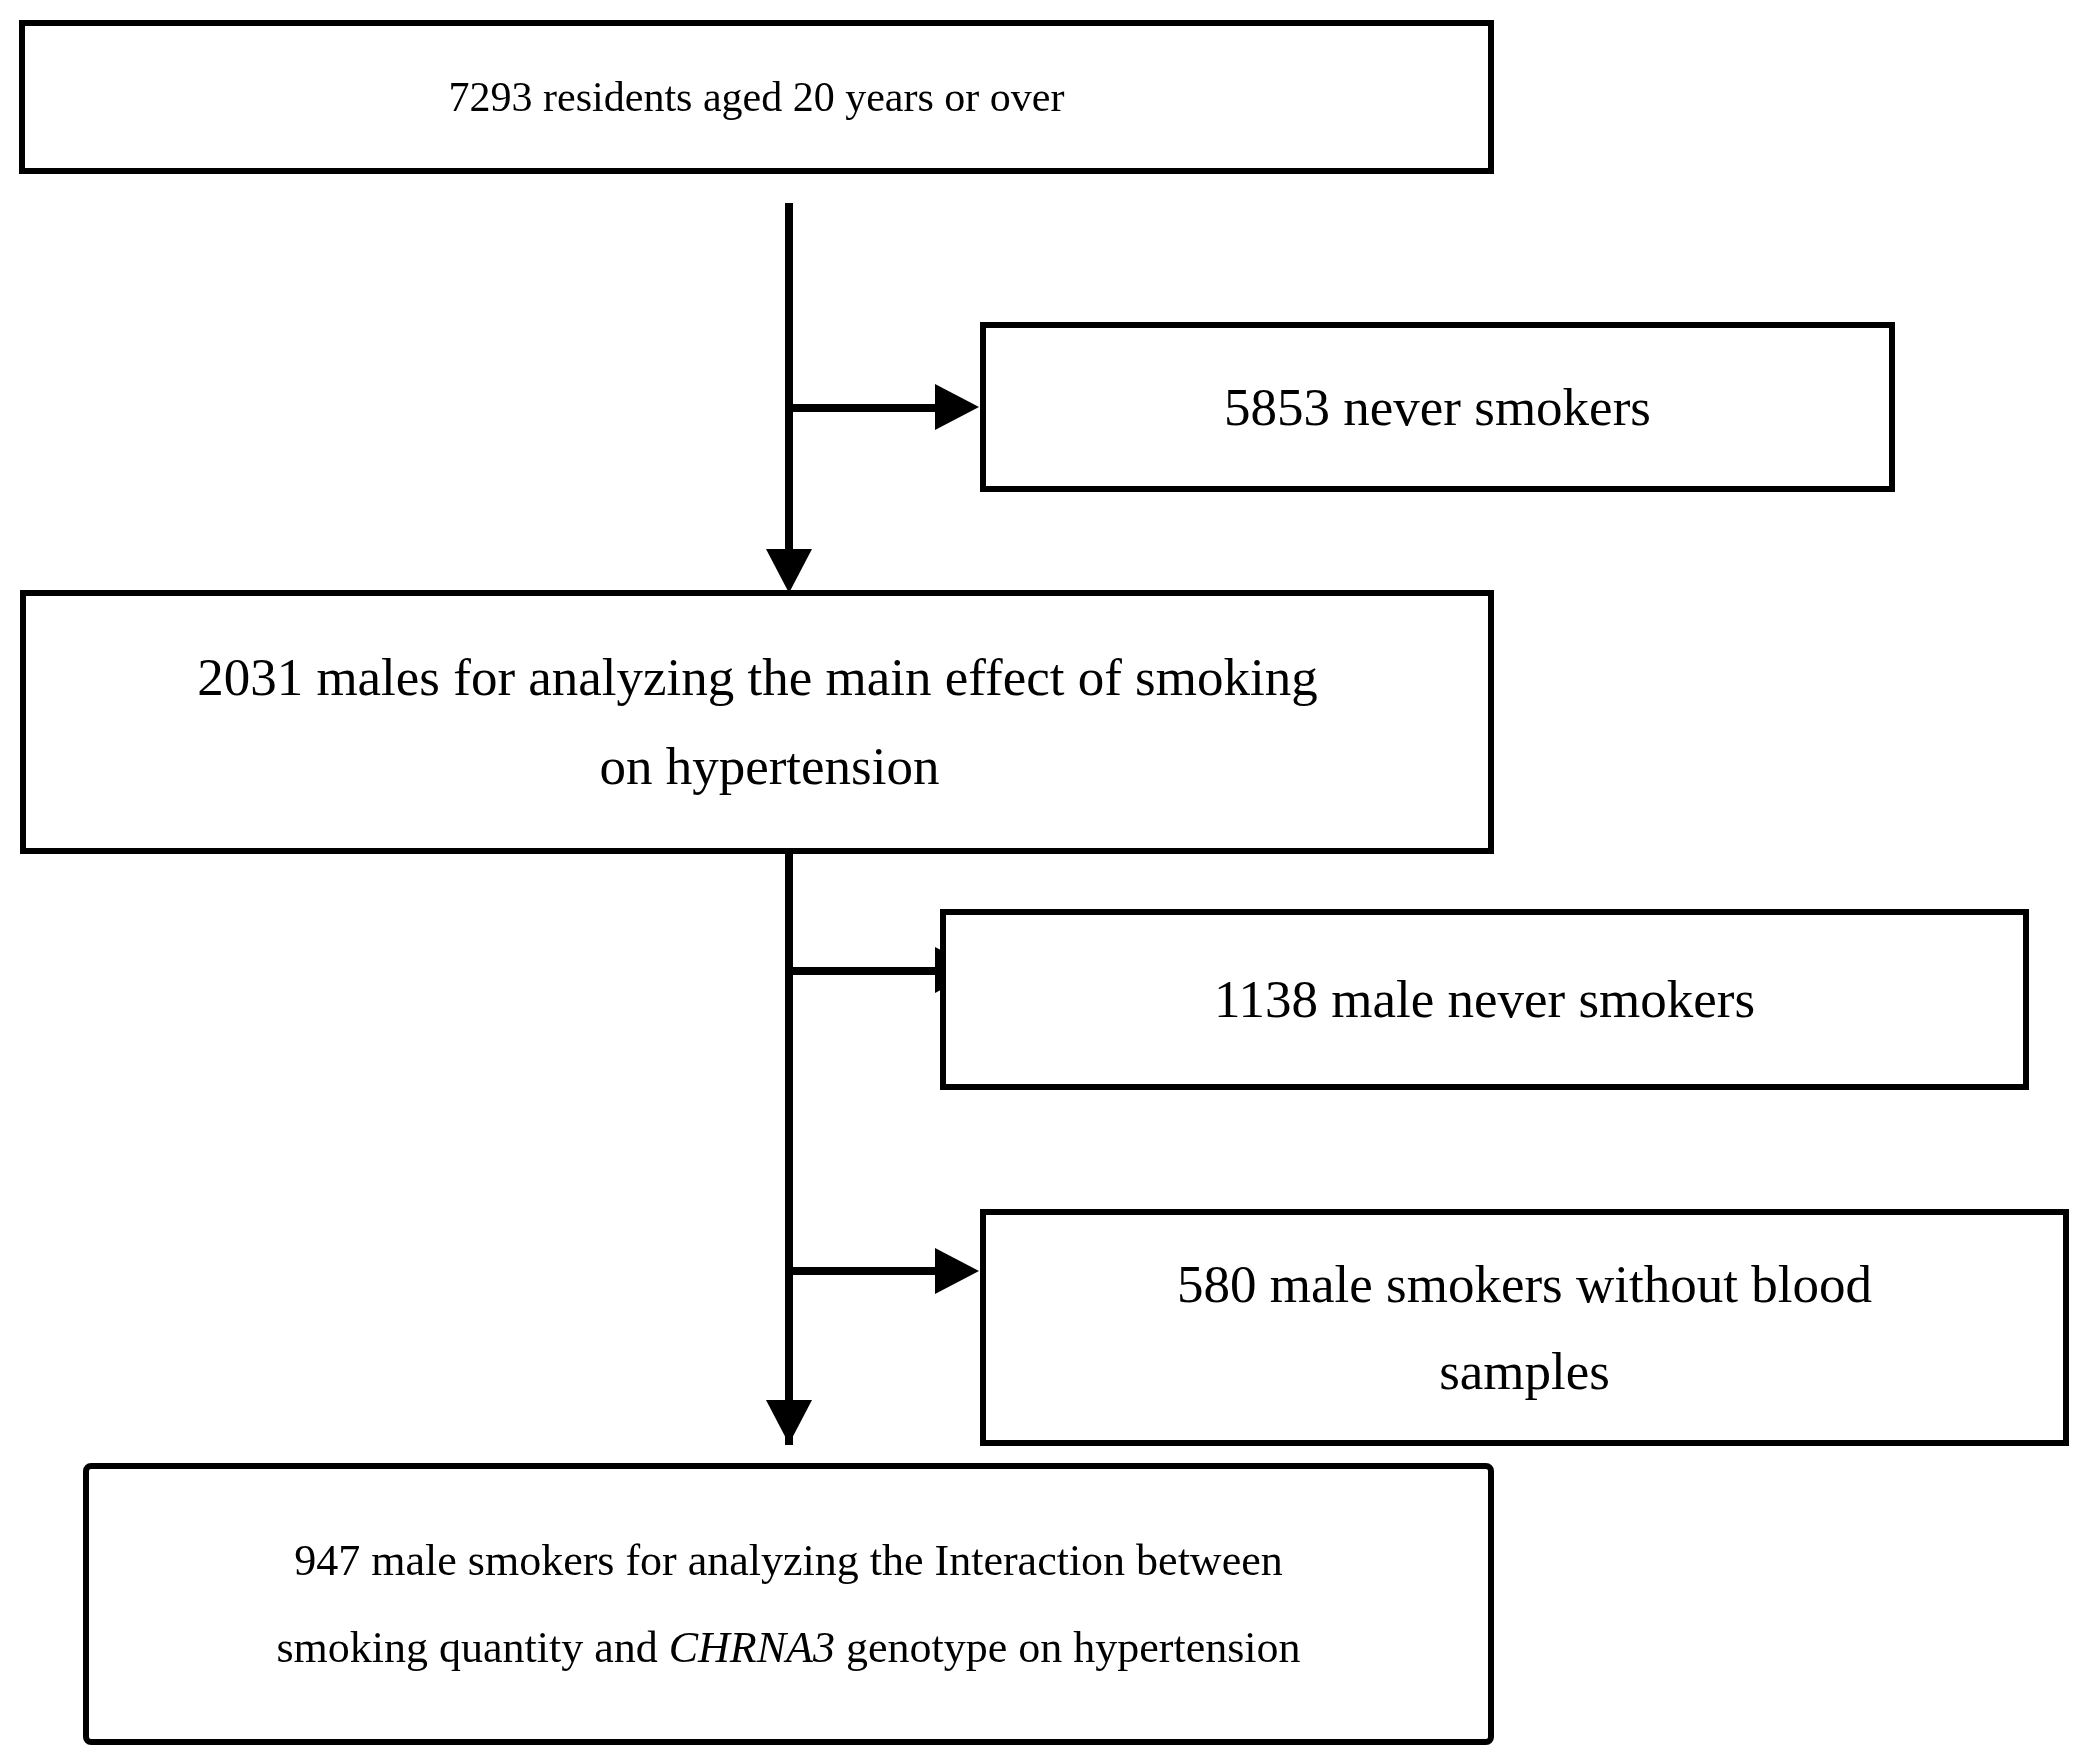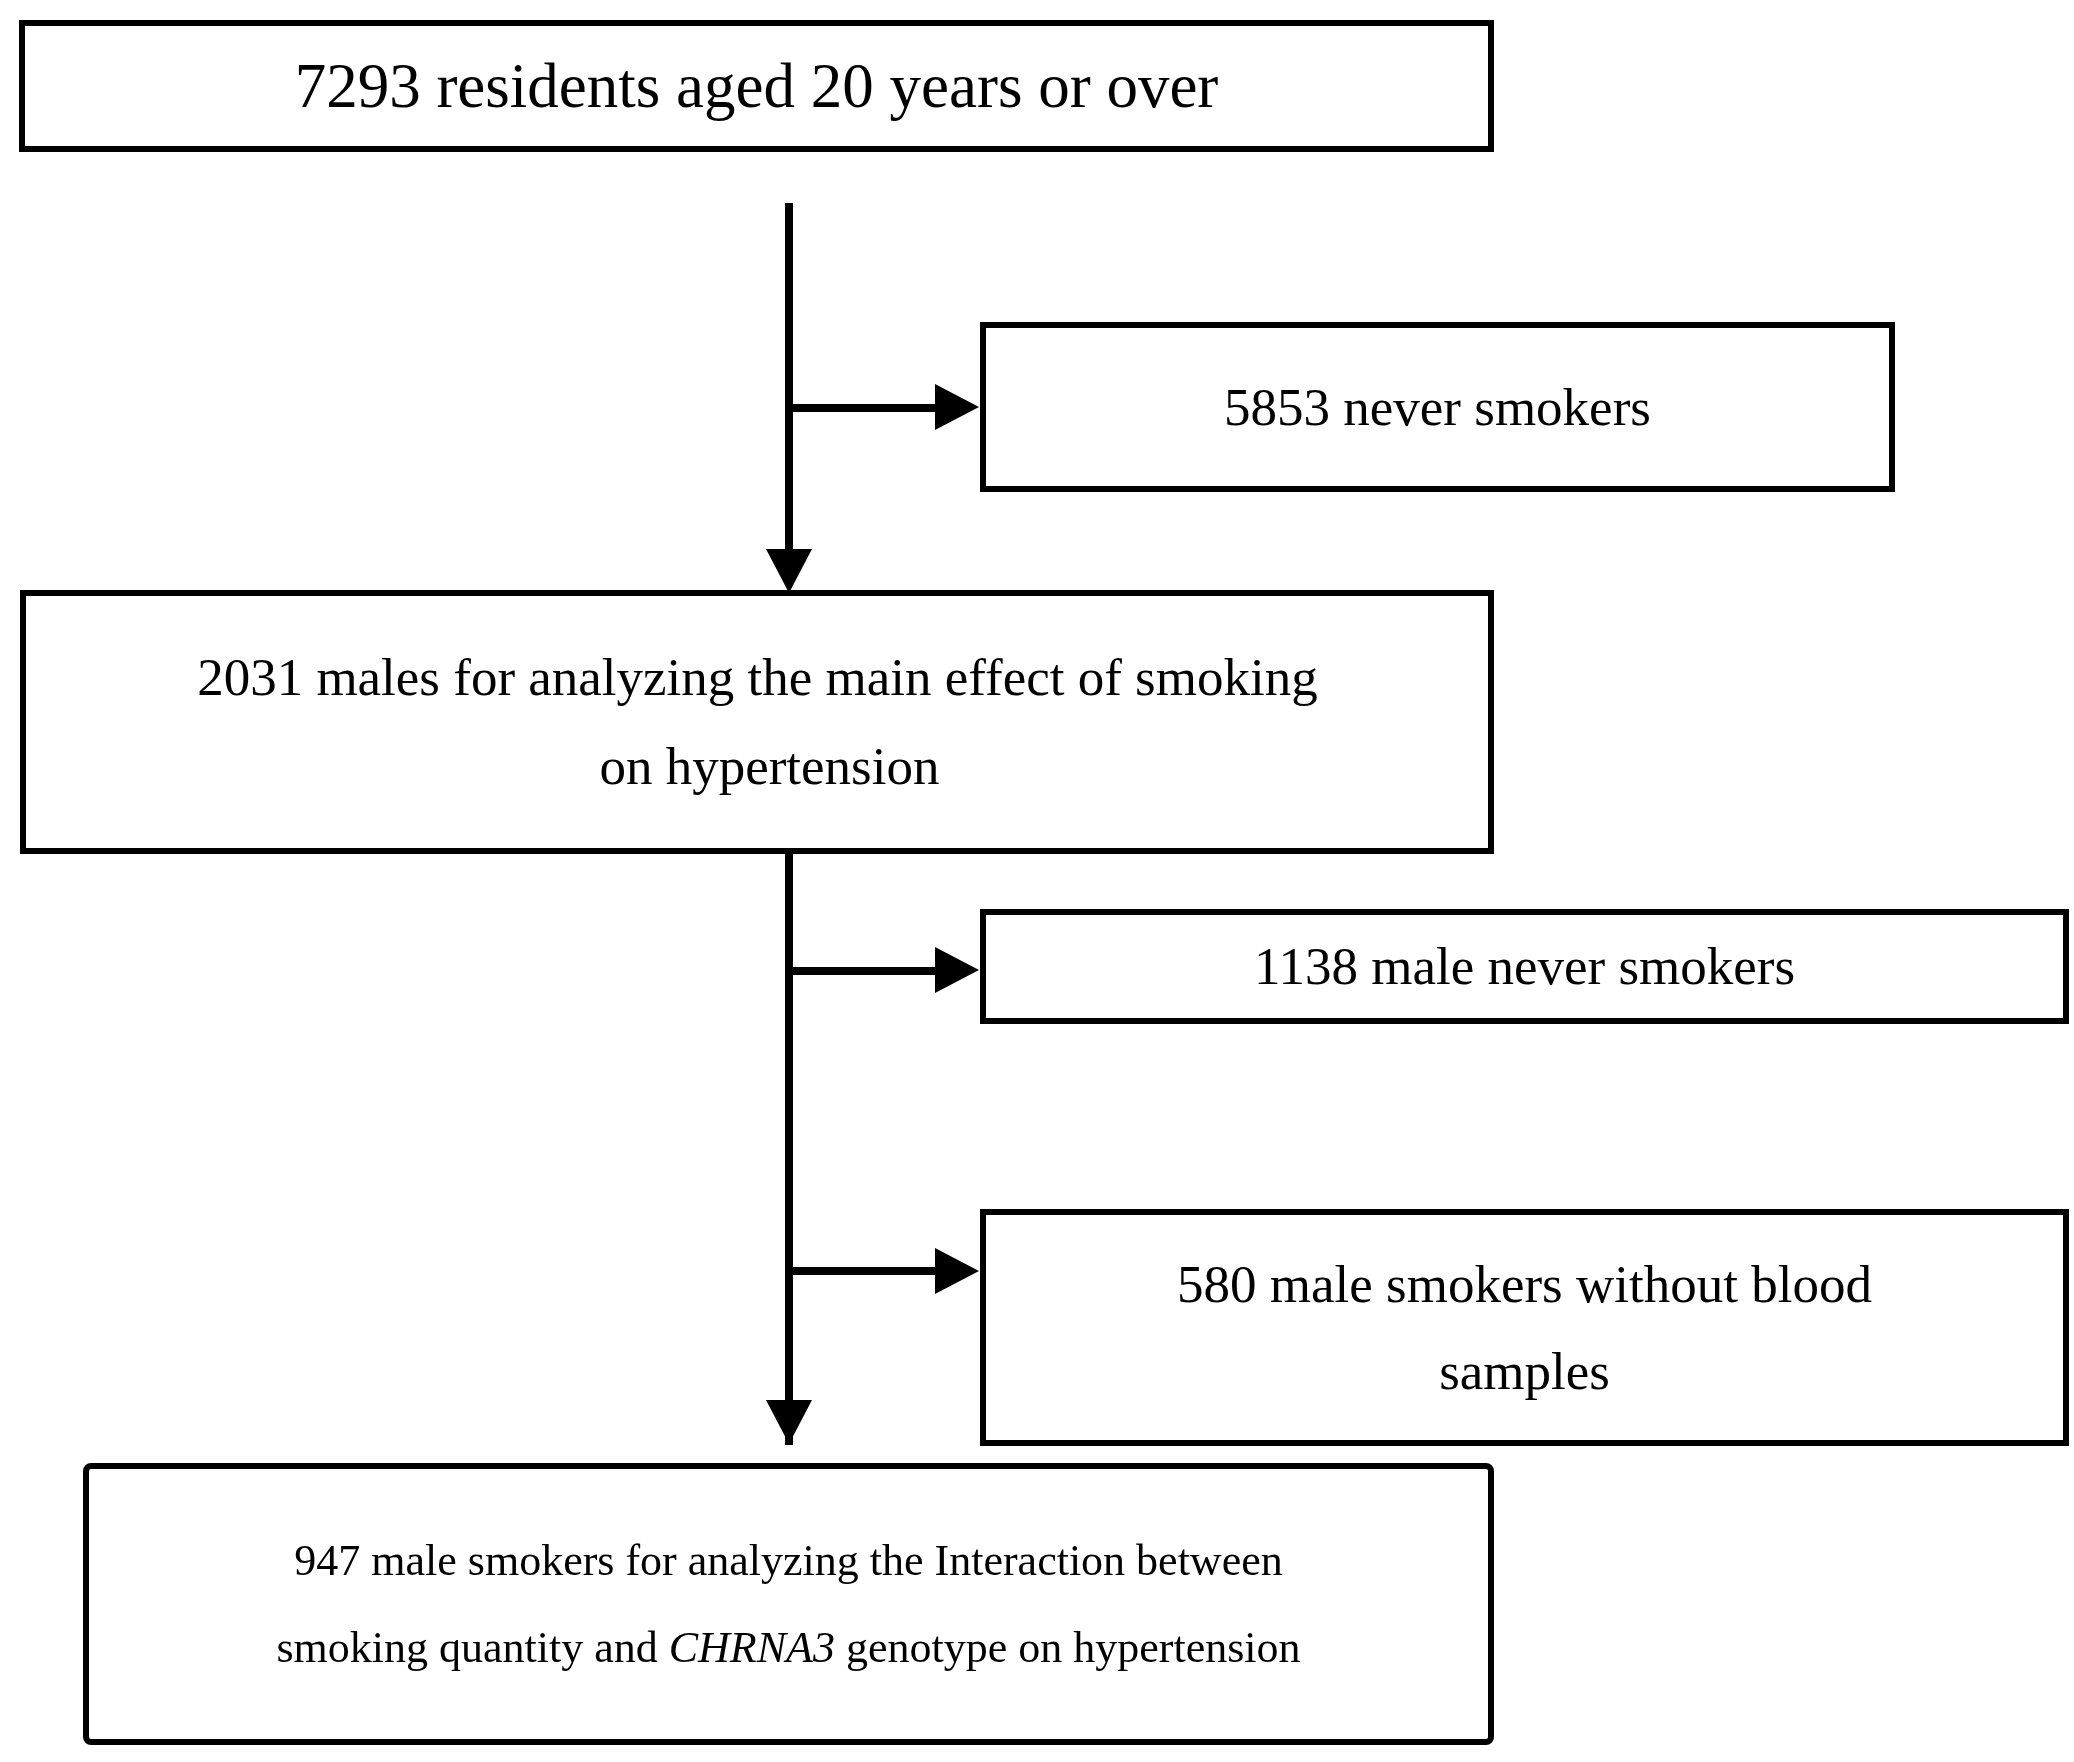--- a/index.html
+++ b/index.html
@@ -27,24 +27,24 @@
     color: #000000;
     text-align: center;
     overflow: hidden;
   }
   .node .line {
     display: block;
     white-space: nowrap;
     line-height: 1.0;
   }
   
-  #node-total      { left: 19px;   top: 20.4px;   width: 1475px; height: 132px;  font-size: 63px; align-items: center; }
+  #node-total      { left: 19px;   top: 20.4px;   width: 1475px; height: 154px;  font-size: 42px; align-items: center; }
   #node-never      { left: 980px; top: 322px;  width: 915px; height: 170px;  font-size: 53px; }
   #node-males      { left: 20.4px;   top: 590px;  width: 1474px; height: 264px;  font-size: 53px; }
-  #node-male-never { left: 980px; top: 909px; width: 1089px; height: 115px;  font-size: 53px; }
+  #node-male-never { left: 940px; top: 909px; width: 1089px; height: 181px;  font-size: 53px; }
   #node-no-blood   { left: 980px; top: 1209px; width: 1089px; height: 237px;  font-size: 53px; }
   #node-final      { left: 83px;   top: 1463px; width: 1411px; height: 282px;  font-size: 44px; border-radius: 8px; }
 
   #node-males .line + .line       { margin-top: 36px; margin-left: 24px; }
   #node-no-blood .line + .line    { margin-top: 34px; }
   #node-final .line + .line       { margin-top: 43px; text-align: center; }
 
   .ital { font-style: italic; }
 
   

